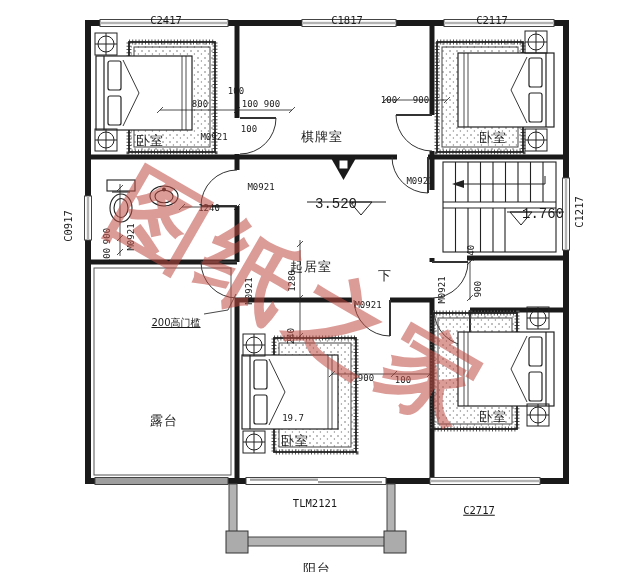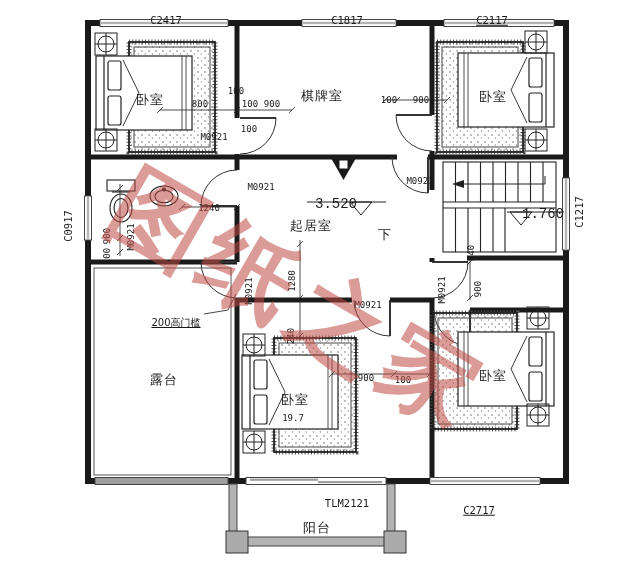--- a/index.html
+++ b/index.html
@@ -5,21 +5,21 @@
   html,body{margin:0;padding:0;background:#fff;}
   .canvas{position:relative;width:640px;height:572px;background:#ffffff;overflow:hidden;
           font-family:"DejaVu Sans",sans-serif;}
   .canvas svg{position:absolute;left:0;top:0;}
   #labels{position:absolute;left:0;top:9px;width:100%;height:100%;pointer-events:none;padding-left:29px;}
   .lbl{position:absolute;transform:translate(-50%,-50%);color:#1a1a1a;white-space:nowrap;line-height:1;}
   .lbl.rot{transform:translate(-50%,-50%) rotate(-90deg);}
   .win{font-family:"DejaVu Sans Mono","Liberation Mono",monospace;font-size:10.5px;}
   .dim{font-family:"DejaVu Sans Mono","Liberation Mono",monospace;font-size:9px;}
   .dim-lg{font-family:Liberation Mono, monospace;font-size:14px;}
-  .room{font-family:"DejaVu Sans","Liberation Sans",sans-serif;font-size:13px;letter-spacing:1px;}
+  .room{font-family:"DejaVu Sans","Liberation Sans",sans-serif;font-size:13px;letter-spacing:1px;margin-top:41px;}
   .note{font-family:"DejaVu Sans","Liberation Sans",sans-serif;font-size:10px;}
   #watermark{position:absolute;left:150px;top:142px;transform:rotate(30deg);transform-origin:0 0;
              font-size:94px;font-weight:700;letter-spacing:10px;white-space:nowrap;
              font-family:"DejaVu Sans",sans-serif;pointer-events:none;z-index:5;}
 </style>
 </head>
 <body>
 
 <div class="canvas">
 
@@ -256,24 +256,24 @@
       <path d="M470,260 V300"></path>
       <path d="M467,265 L473,259 M467,301 L473,295"></path>
     </g>
   </svg>
 
   <div id="watermark" style="color: rgba(190, 72, 66, 0.55);">图纸之家</div>
 
   <div id="labels">
       <span class="lbl win" style="left: 166px; top: 11px;">C2417</span>
       <span class="lbl win" style="left: 347px; top: 11px;">C1817</span>
-      <span class="lbl win" style="left: 492px; top: 11px; text-decoration: underline;">C2117</span>
+      <span class="lbl win" style="left: 492px; top: 11px;">C2117</span>
       <span class="lbl win rot" style="left: 68px; top: 217px;">C0917</span>
       <span class="lbl win rot" style="left: 579px; top: 203px;">C1217</span>
-      <span class="lbl win" style="left: 315px; top: 494px; margin-left: 32px;">TLM2121</span>
+      <span class="lbl win" style="left: 315px; top: 494px;">TLM2121</span>
       <span class="lbl win" style="left: 479px; top: 501px; text-decoration: underline;">C2717</span>
       <span class="lbl room" style="left: 150px; top: 90px;">卧室</span>
       <span class="lbl room" style="left: 322px; top: 86px;">棋牌室</span>
       <span class="lbl room" style="left: 493px; top: 87px;">卧室</span>
       <span class="lbl room" style="left: 311px; top: 216px;">起居室</span>
       <span class="lbl room" style="left: 164px; top: 370px;">露台</span>
       <span class="lbl room" style="left: 295px; top: 390px;">卧室</span>
       <span class="lbl dim" style="left: 293px; top: 409px;">19.7</span>
       <span class="lbl room" style="left: 493px; top: 366px;">卧室</span>
       <span class="lbl room" style="left: 317px; top: 518px;">阳台</span>

